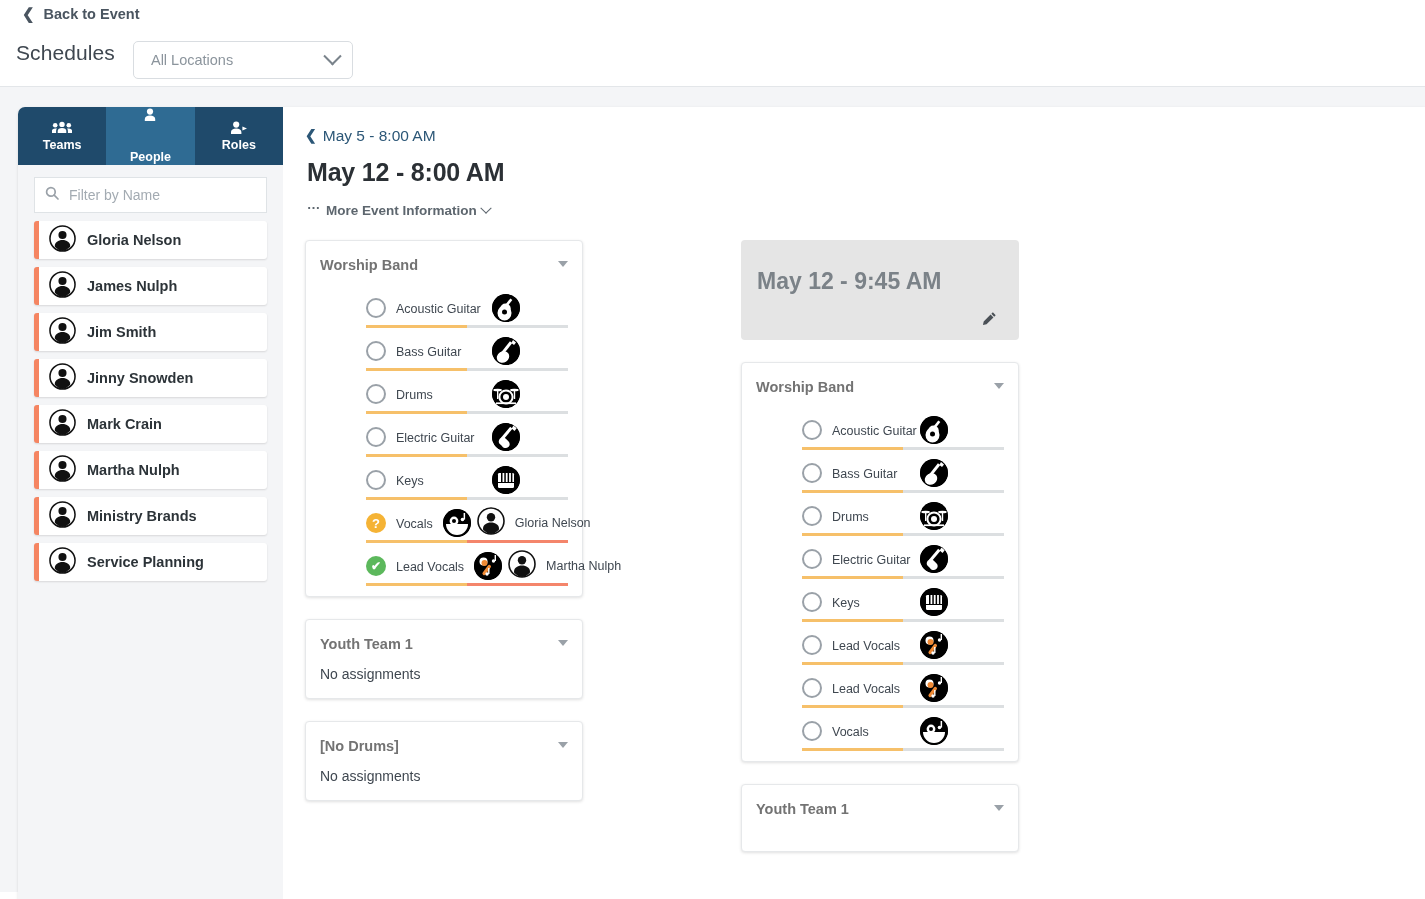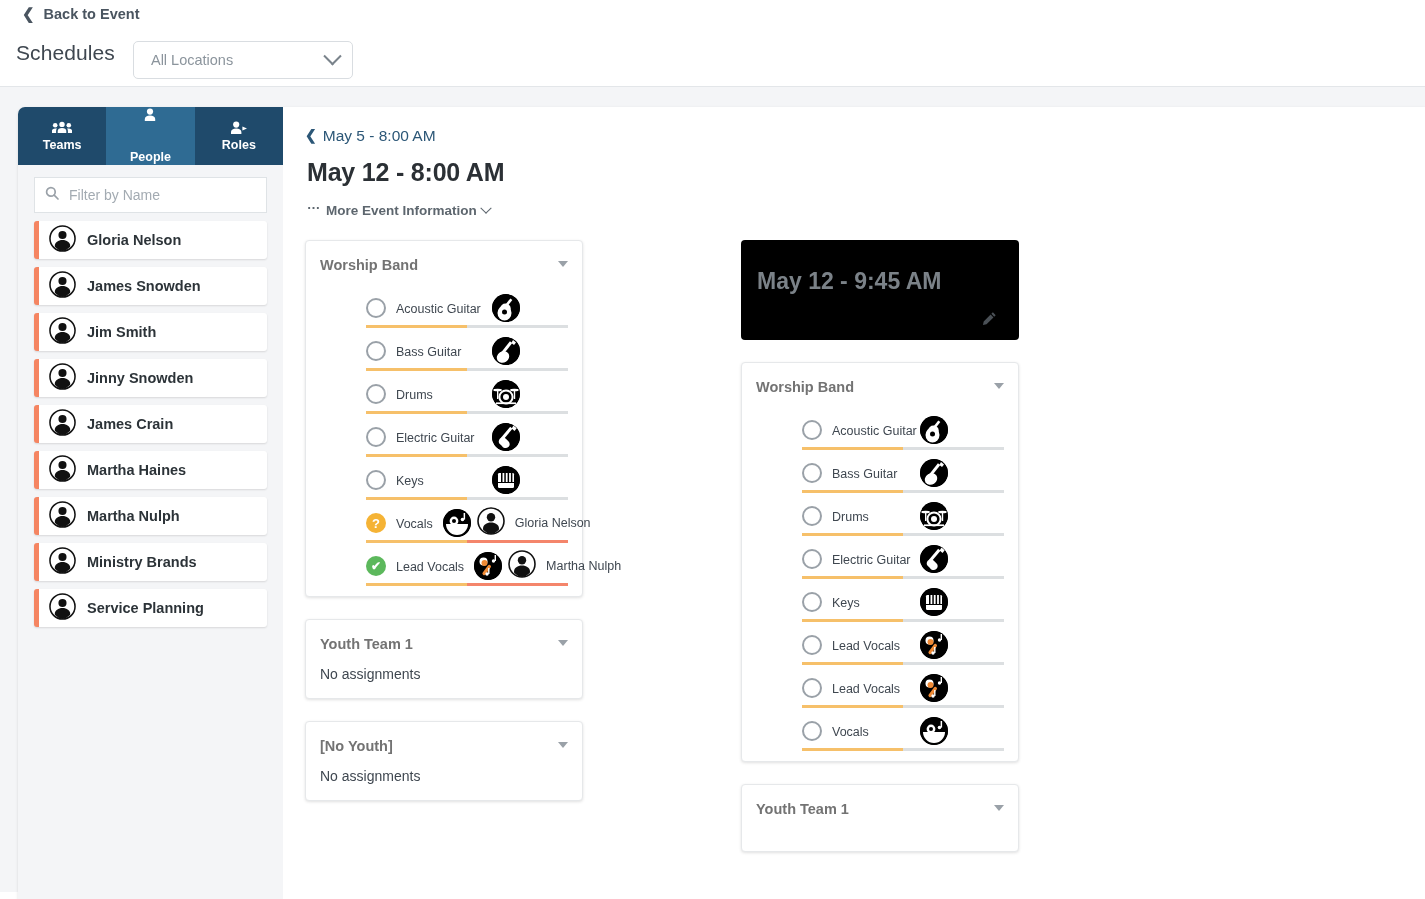--- a/index.html
+++ b/index.html
@@ -145,21 +145,21 @@
   .assignee-av { width:28px; height:28px; flex:0 0 28px; margin-left:-4px; }
   .assignee-name { font-size:12.5px; color:#3f4750; white-space:nowrap; }
   .spacer { flex:1; }
   .underbar { height:3px; display:flex; margin-top:1px; }
   .underbar .seg-a { width:50%; background:#f6c06a; }
   .underbar .seg-b { width:50%; background:#dcdfe1; }
   .underbar.assigned .seg-b { background:#f4856b; }
 
   
   .date-header {
-    background:#000000; border-radius:4px; height:100px;
+    background:#e5e5e5; border-radius:4px; height:100px;
     padding: 28px 0 0 16px; position:relative; margin-bottom: 22px;
   }
   .date-header .dtxt { font-size:23px; font-weight:700; color:#7b8288; }
   .pencil { position:absolute; right:22px; bottom:14px; cursor:pointer; }
   .rn-wrap { width: 86px; }
   .col2 .rn-wrap { width: 78px; }
 </style>
 </head>
 <body>
 
@@ -237,21 +237,21 @@
                 <path d="M14 15.6c-4.4 0-8 2.6-8 5.9 0 .5.1 1 .2 1.4A13 13 0 0014 27a13 13 0 007.8-4.1c.1-.4.2-.9.2-1.4 0-3.3-3.6-5.9-8-5.9z" fill="#111"></path>
               </svg></span>
             <span class="pname">Gloria Nelson</span>
           </div>
           <div class="person">
             <span><svg class="avatar" width="27" height="27" viewBox="0 0 28 28">
                 <circle cx="14" cy="14" r="13" fill="#fff" stroke="#111" stroke-width="1.6"></circle>
                 <circle cx="14" cy="10.3" r="4.2" fill="#111"></circle>
                 <path d="M14 15.6c-4.4 0-8 2.6-8 5.9 0 .5.1 1 .2 1.4A13 13 0 0014 27a13 13 0 007.8-4.1c.1-.4.2-.9.2-1.4 0-3.3-3.6-5.9-8-5.9z" fill="#111"></path>
               </svg></span>
-            <span class="pname">James Snowden</span>
+            <span class="pname">James Nulph</span>
           </div>
           <div class="person">
             <span><svg class="avatar" width="27" height="27" viewBox="0 0 28 28">
                 <circle cx="14" cy="14" r="13" fill="#fff" stroke="#111" stroke-width="1.6"></circle>
                 <circle cx="14" cy="10.3" r="4.2" fill="#111"></circle>
                 <path d="M14 15.6c-4.4 0-8 2.6-8 5.9 0 .5.1 1 .2 1.4A13 13 0 0014 27a13 13 0 007.8-4.1c.1-.4.2-.9.2-1.4 0-3.3-3.6-5.9-8-5.9z" fill="#111"></path>
               </svg></span>
             <span class="pname">Jim Smith</span>
           </div>
           <div class="person">
@@ -261,29 +261,21 @@
                 <path d="M14 15.6c-4.4 0-8 2.6-8 5.9 0 .5.1 1 .2 1.4A13 13 0 0014 27a13 13 0 007.8-4.1c.1-.4.2-.9.2-1.4 0-3.3-3.6-5.9-8-5.9z" fill="#111"></path>
               </svg></span>
             <span class="pname">Jinny Snowden</span>
           </div>
           <div class="person">
             <span><svg class="avatar" width="27" height="27" viewBox="0 0 28 28">
                 <circle cx="14" cy="14" r="13" fill="#fff" stroke="#111" stroke-width="1.6"></circle>
                 <circle cx="14" cy="10.3" r="4.2" fill="#111"></circle>
                 <path d="M14 15.6c-4.4 0-8 2.6-8 5.9 0 .5.1 1 .2 1.4A13 13 0 0014 27a13 13 0 007.8-4.1c.1-.4.2-.9.2-1.4 0-3.3-3.6-5.9-8-5.9z" fill="#111"></path>
               </svg></span>
-            <span class="pname">James Crain</span>
-          </div>
-          <div class="person">
-            <span><svg class="avatar" width="27" height="27" viewBox="0 0 28 28">
-                <circle cx="14" cy="14" r="13" fill="#fff" stroke="#111" stroke-width="1.6"></circle>
-                <circle cx="14" cy="10.3" r="4.2" fill="#111"></circle>
-                <path d="M14 15.6c-4.4 0-8 2.6-8 5.9 0 .5.1 1 .2 1.4A13 13 0 0014 27a13 13 0 007.8-4.1c.1-.4.2-.9.2-1.4 0-3.3-3.6-5.9-8-5.9z" fill="#111"></path>
-              </svg></span>
-            <span class="pname">Martha Haines</span>
+            <span class="pname">Mark Crain</span>
           </div>
           <div class="person">
             <span><svg class="avatar" width="27" height="27" viewBox="0 0 28 28">
                 <circle cx="14" cy="14" r="13" fill="#fff" stroke="#111" stroke-width="1.6"></circle>
                 <circle cx="14" cy="10.3" r="4.2" fill="#111"></circle>
                 <path d="M14 15.6c-4.4 0-8 2.6-8 5.9 0 .5.1 1 .2 1.4A13 13 0 0014 27a13 13 0 007.8-4.1c.1-.4.2-.9.2-1.4 0-3.3-3.6-5.9-8-5.9z" fill="#111"></path>
               </svg></span>
             <span class="pname">Martha Nulph</span>
           </div>
           <div class="person">
@@ -478,21 +470,21 @@
             </div>
             <div class="card">
               <div class="card-head">
                 <span class="card-title">Youth Team 1</span>
                 <span class="tri-caret"></span>
               </div>
               <div class="no-assign">No assignments</div>
             </div>
             <div class="card">
               <div class="card-head">
-                <span class="card-title">[No Youth]</span>
+                <span class="card-title">[No Drums]</span>
                 <span class="tri-caret"></span>
               </div>
               <div class="no-assign">No assignments</div>
             </div>
           </div>
         <div class="col col2" id="col-right">
             <div class="date-header">
               <div class="dtxt">May 12 - 9:45 AM</div>
               <svg class="pencil" width="15" height="15" viewBox="0 0 16 16">
                 <path d="M11.6 1.4l3 3-1.6 1.6-3-3zM9.2 3.8l3 3-7.4 7.4-3.8.8.8-3.8z" fill="#4a5056"></path>

